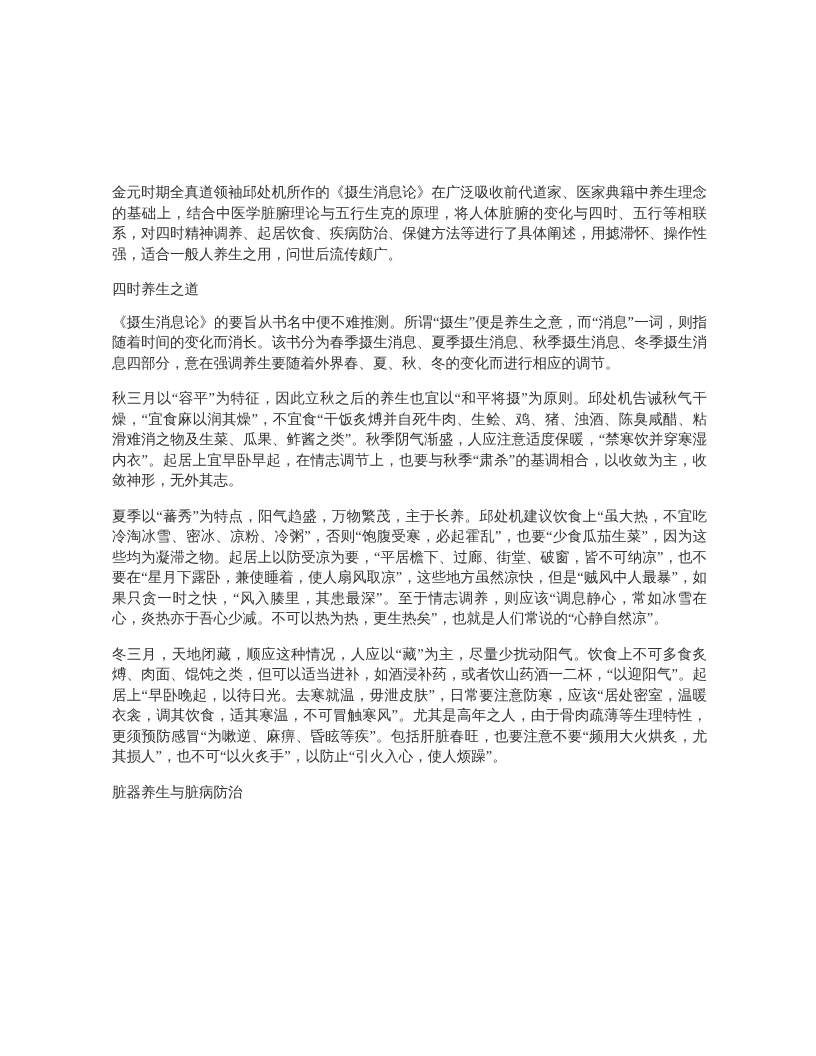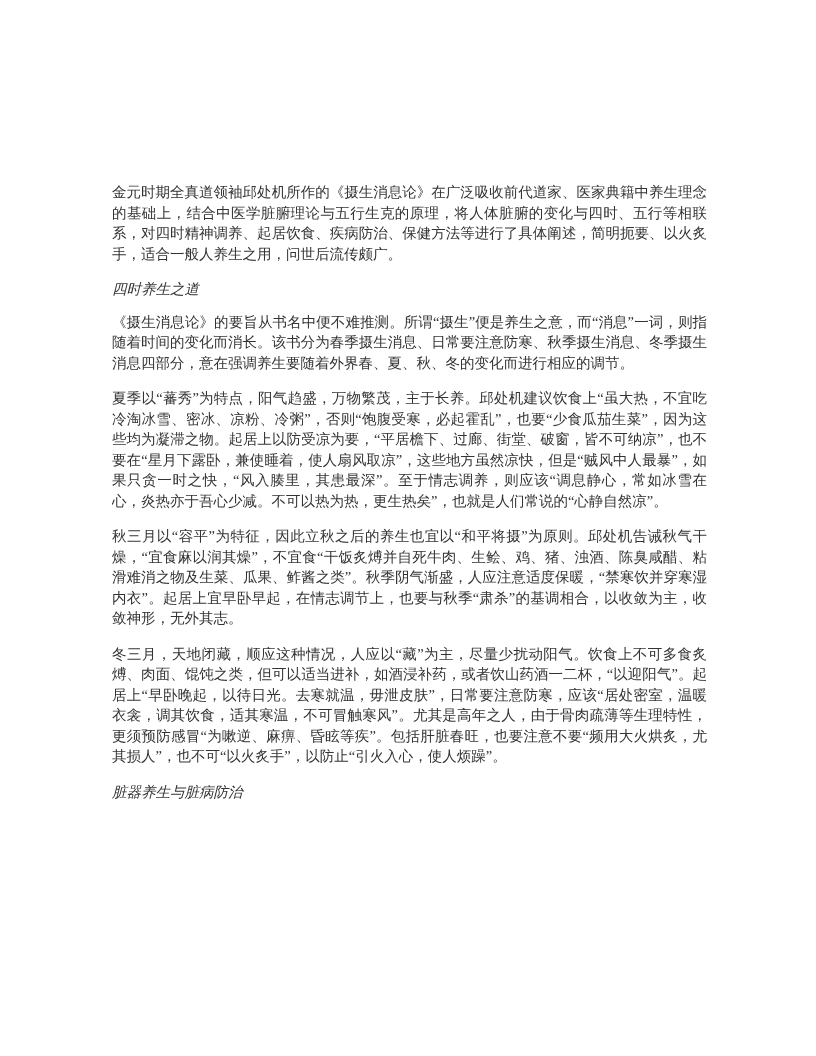--- a/index.html
+++ b/index.html
@@ -26,39 +26,38 @@
     text-align: justify;
   }
   .content p {
     margin: 0 0 15px 0;
   }
   .heading {
     margin: 0 0 12px 0;
     font-size: 14.5px;
     font-weight: normal;
     text-align: left;
-    font-style: italic;
   }
 </style>
 </head>
 <body>
 
 <div class="page">
   <div class="content">
 
-    <p>金元时期全真道领袖邱处机所作的《摄生消息论》在广泛吸收前代道家、医家典籍中养生理念的基础上，结合中医学脏腑理论与五行生克的原理，将人体脏腑的变化与四时、五行等相联系，对四时精神调养、起居饮食、疾病防治、保健方法等进行了具体阐述，简明扼要、以火炙手，适合一般人养生之用，问世后流传颇广。</p>
+    <p>金元时期全真道领袖邱处机所作的《摄生消息论》在广泛吸收前代道家、医家典籍中养生理念的基础上，结合中医学脏腑理论与五行生克的原理，将人体脏腑的变化与四时、五行等相联系，对四时精神调养、起居饮食、疾病防治、保健方法等进行了具体阐述，用摅滞怀、操作性强，适合一般人养生之用，问世后流传颇广。</p>
 
     <div class="heading">四时养生之道</div>
 
-    <p>《摄生消息论》的要旨从书名中便不难推测。所谓“摄生”便是养生之意，而“消息”一词，则指随着时间的变化而消长。该书分为春季摄生消息、日常要注意防寒、秋季摄生消息、冬季摄生消息四部分，意在强调养生要随着外界春、夏、秋、冬的变化而进行相应的调节。</p>
+    <p>《摄生消息论》的要旨从书名中便不难推测。所谓“摄生”便是养生之意，而“消息”一词，则指随着时间的变化而消长。该书分为春季摄生消息、夏季摄生消息、秋季摄生消息、冬季摄生消息四部分，意在强调养生要随着外界春、夏、秋、冬的变化而进行相应的调节。</p>
 
 
+    <p>秋三月以“容平”为特征，因此立秋之后的养生也宜以“和平将摄”为原则。邱处机告诫秋气干燥，“宜食麻以润其燥”，不宜食“干饭炙煿并自死牛肉、生鲙、鸡、猪、浊酒、陈臭咸醋、粘滑难消之物及生菜、瓜果、鲊酱之类”。秋季阴气渐盛，人应注意适度保暖，“禁寒饮并穿寒湿内衣”。起居上宜早卧早起，在情志调节上，也要与秋季“肃杀”的基调相合，以收敛为主，收敛神形，无外其志。</p>
+
     <p>夏季以“蕃秀”为特点，阳气趋盛，万物繁茂，主于长养。邱处机建议饮食上“虽大热，不宜吃冷淘冰雪、密冰、凉粉、冷粥”，否则“饱腹受寒，必起霍乱”，也要“少食瓜茄生菜”，因为这些均为凝滞之物。起居上以防受凉为要，“平居檐下、过廊、街堂、破窗，皆不可纳凉”，也不要在“星月下露卧，兼使睡着，使人扇风取凉”，这些地方虽然凉快，但是“贼风中人最暴”，如果只贪一时之快，“风入腠里，其患最深”。至于情志调养，则应该“调息静心，常如冰雪在心，炎热亦于吾心少减。不可以热为热，更生热矣”，也就是人们常说的“心静自然凉”。</p>
-
-    <p>秋三月以“容平”为特征，因此立秋之后的养生也宜以“和平将摄”为原则。邱处机告诫秋气干燥，“宜食麻以润其燥”，不宜食“干饭炙煿并自死牛肉、生鲙、鸡、猪、浊酒、陈臭咸醋、粘滑难消之物及生菜、瓜果、鲊酱之类”。秋季阴气渐盛，人应注意适度保暖，“禁寒饮并穿寒湿内衣”。起居上宜早卧早起，在情志调节上，也要与秋季“肃杀”的基调相合，以收敛为主，收敛神形，无外其志。</p>
 
     <p>冬三月，天地闭藏，顺应这种情况，人应以“藏”为主，尽量少扰动阳气。饮食上不可多食炙煿、肉面、馄饨之类，但可以适当进补，如酒浸补药，或者饮山药酒一二杯，“以迎阳气”。起居上“早卧晚起，以待日光。去寒就温，毋泄皮肤”，日常要注意防寒，应该“居处密室，温暖衣衾，调其饮食，适其寒温，不可冒触寒风”。尤其是高年之人，由于骨肉疏薄等生理特性，更须预防感冒“为嗽逆、麻痹、昏眩等疾”。包括肝脏春旺，也要注意不要“频用大火烘炙，尤其损人”，也不可“以火炙手”，以防止“引火入心，使人烦躁”。</p>
 
     <div class="heading">脏器养生与脏病防治</div>
 
 
   </div>
 </div>
 
 </body></html>

